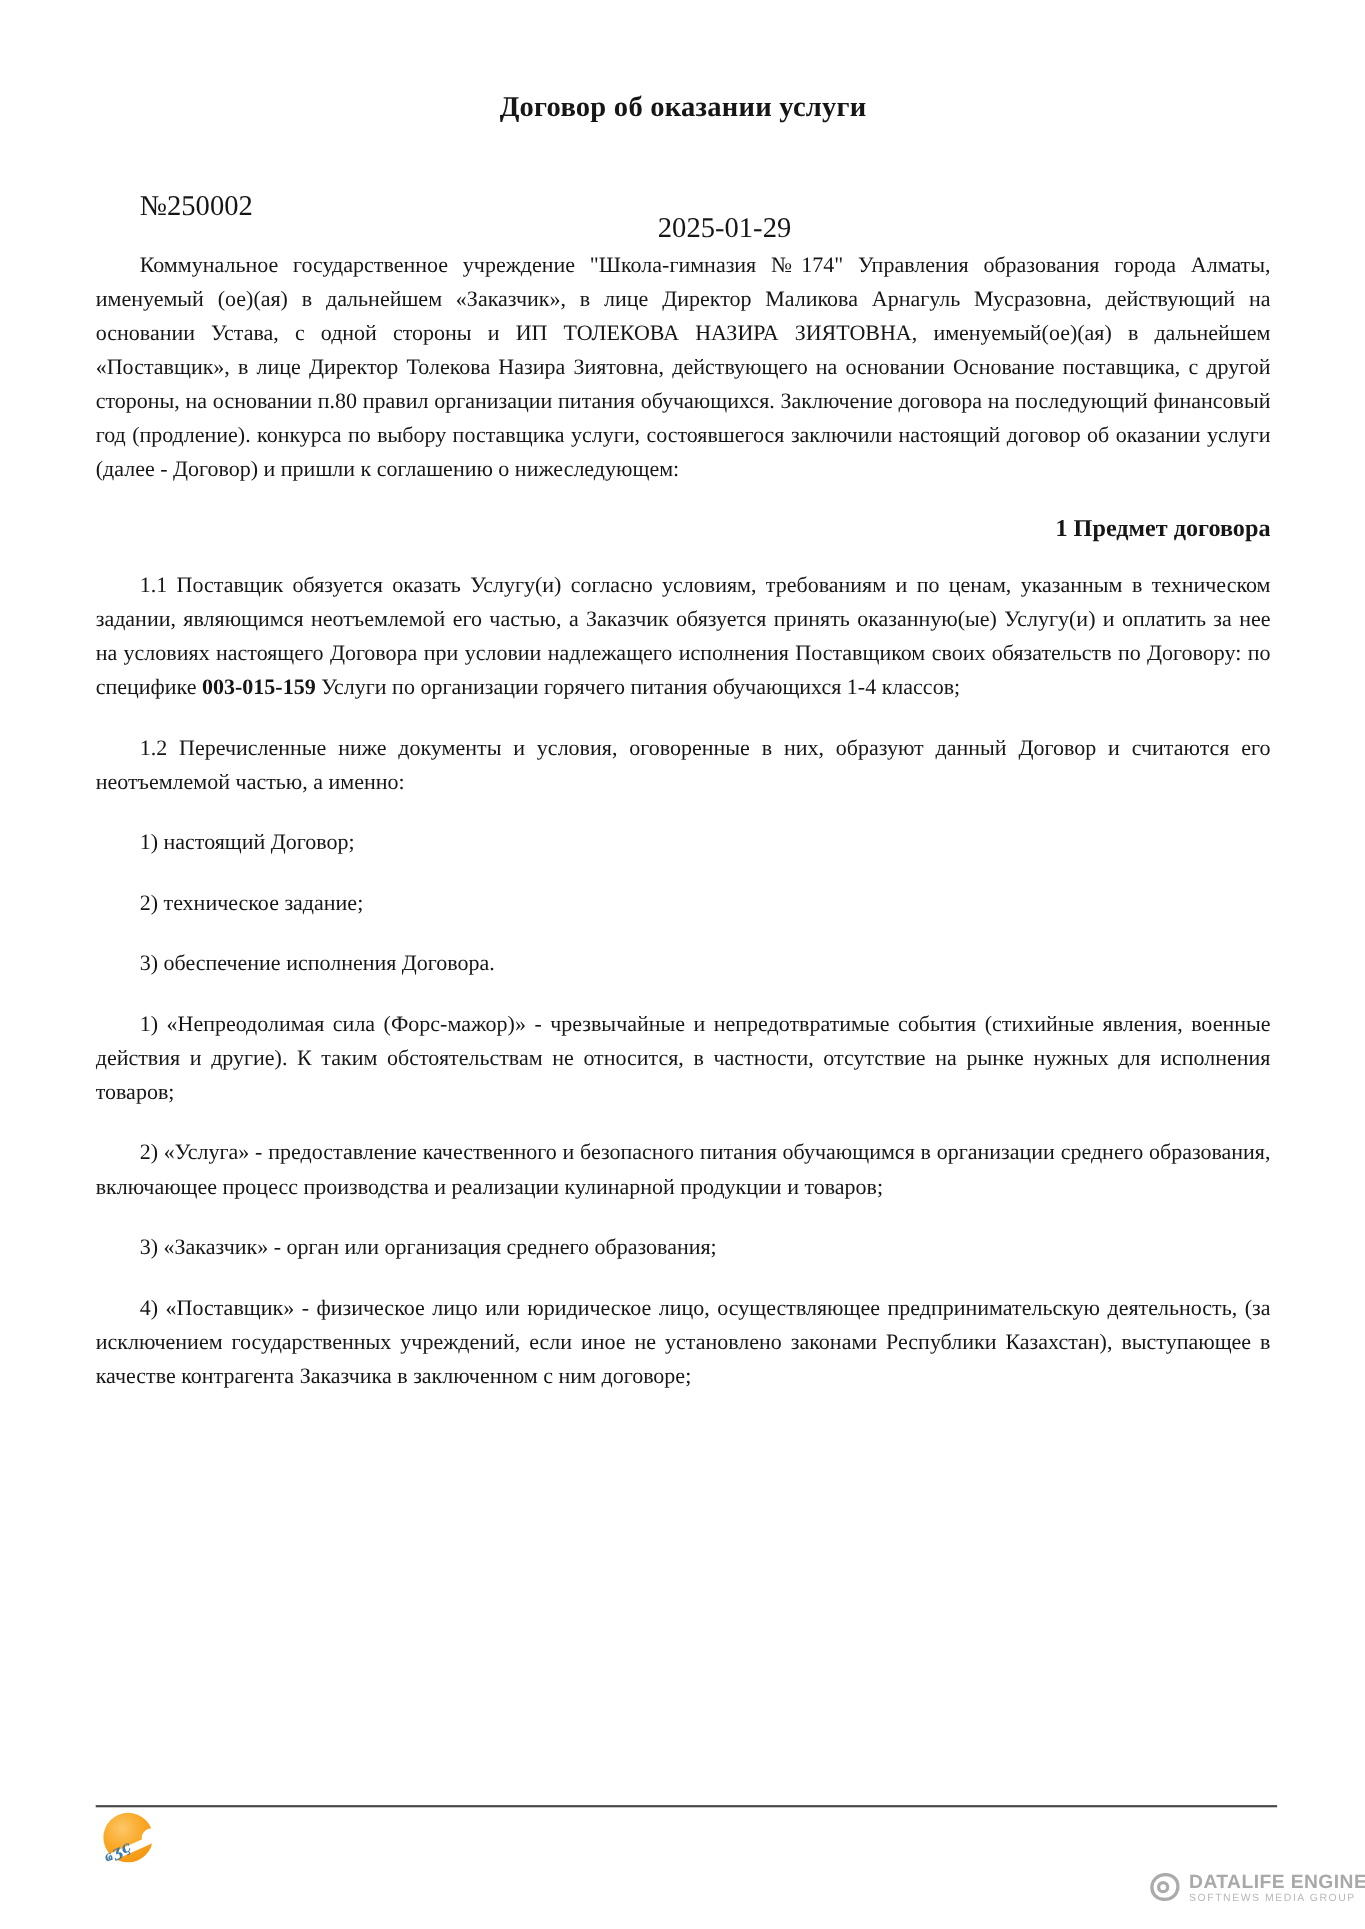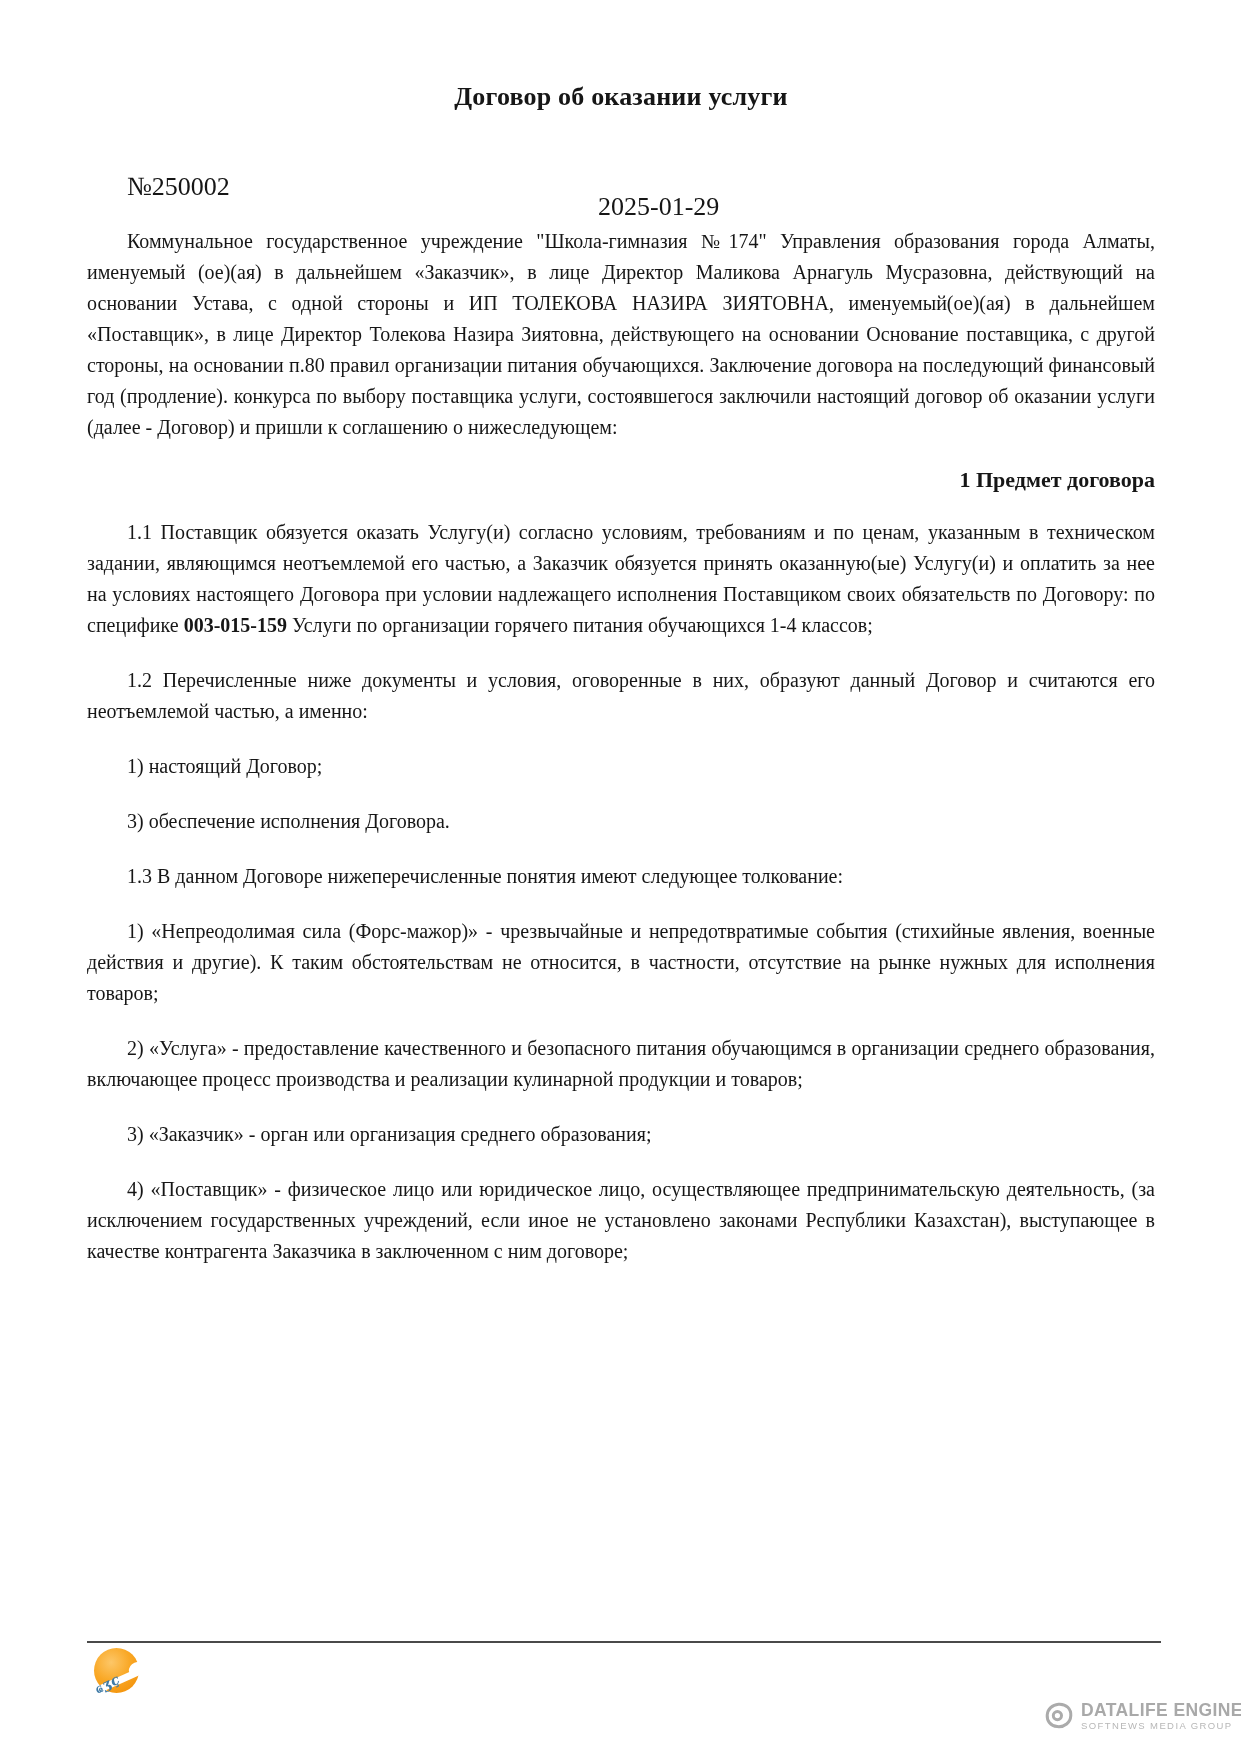--- a/index.html
+++ b/index.html
@@ -53,23 +53,23 @@
 
     <p class="para first">Коммунальное государственное учреждение "Школа-гимназия №174" Управления образования города Алматы, именуемый (ое)(ая) в дальнейшем «Заказчик», в лице Директор Маликова Арнагуль Мусразовна, действующий на основании Устава, с одной стороны и ИП ТОЛЕКОВА НАЗИРА ЗИЯТОВНА, именуемый(ое)(ая) в дальнейшем «Поставщик», в лице Директор Толекова Назира Зиятовна, действующего на основании Основание поставщика, с другой стороны, на основании п.80 правил организации питания обучающихся. Заключение договора на последующий финансовый год (продление). конкурса по выбору поставщика услуги, состоявшегося заключили настоящий договор об оказании услуги (далее - Договор) и пришли к соглашению о нижеследующем:</p>
 
     <h2 class="sec-heading">1 Предмет договора</h2>
 
     <p class="para"><span>1.1 Поставщик обязуется оказать Услугу(и) согласно условиям, требованиям и по ценам, указанным в техническом задании, являющимся неотъемлемой его частью, а Заказчик обязуется принять оказанную(ые) Услугу(и) и оплатить за нее на условиях настоящего Договора при условии надлежащего исполнения Поставщиком своих обязательств по Договору: по специфике </span><b>003-015-159</b><span> Услуги по организации горячего питания обучающихся 1-4 классов;</span></p>
 
     <p class="para">1.2 Перечисленные ниже документы и условия, оговоренные в них, образуют данный Договор и считаются его неотъемлемой частью, а именно:</p>
 
     <p class="para">1) настоящий Договор;</p>
+    <p class="para">2) техническое задание;</p>
     <p class="para">3) обеспечение исполнения Договора.</p>
 
-    <p class="para">1.3 В данном Договоре нижеперечисленные понятия имеют следующее толкование:</p>
 
     <p class="para">1) «Непреодолимая сила (Форс-мажор)» - чрезвычайные и непредотвратимые события (стихийные явления, военные действия и другие). К таким обстоятельствам не относится, в частности, отсутствие на рынке нужных для исполнения товаров;</p>
     <p class="para">2) «Услуга» - предоставление качественного и безопасного питания обучающимся в организации среднего образования, включающее процесс производства и реализации кулинарной продукции и товаров;</p>
     <p class="para">3) «Заказчик» - орган или организация среднего образования;</p>
     <p class="para">4) «Поставщик» - физическое лицо или юридическое лицо, осуществляющее предпринимательскую деятельность, (за исключением государственных учреждений, если иное не установлено законами Республики Казахстан), выступающее в качестве контрагента Заказчика в заключенном с ним договоре;</p>
   </div>
 
   <div class="footer-rule"></div>
 
   <div class="esign-logo">

